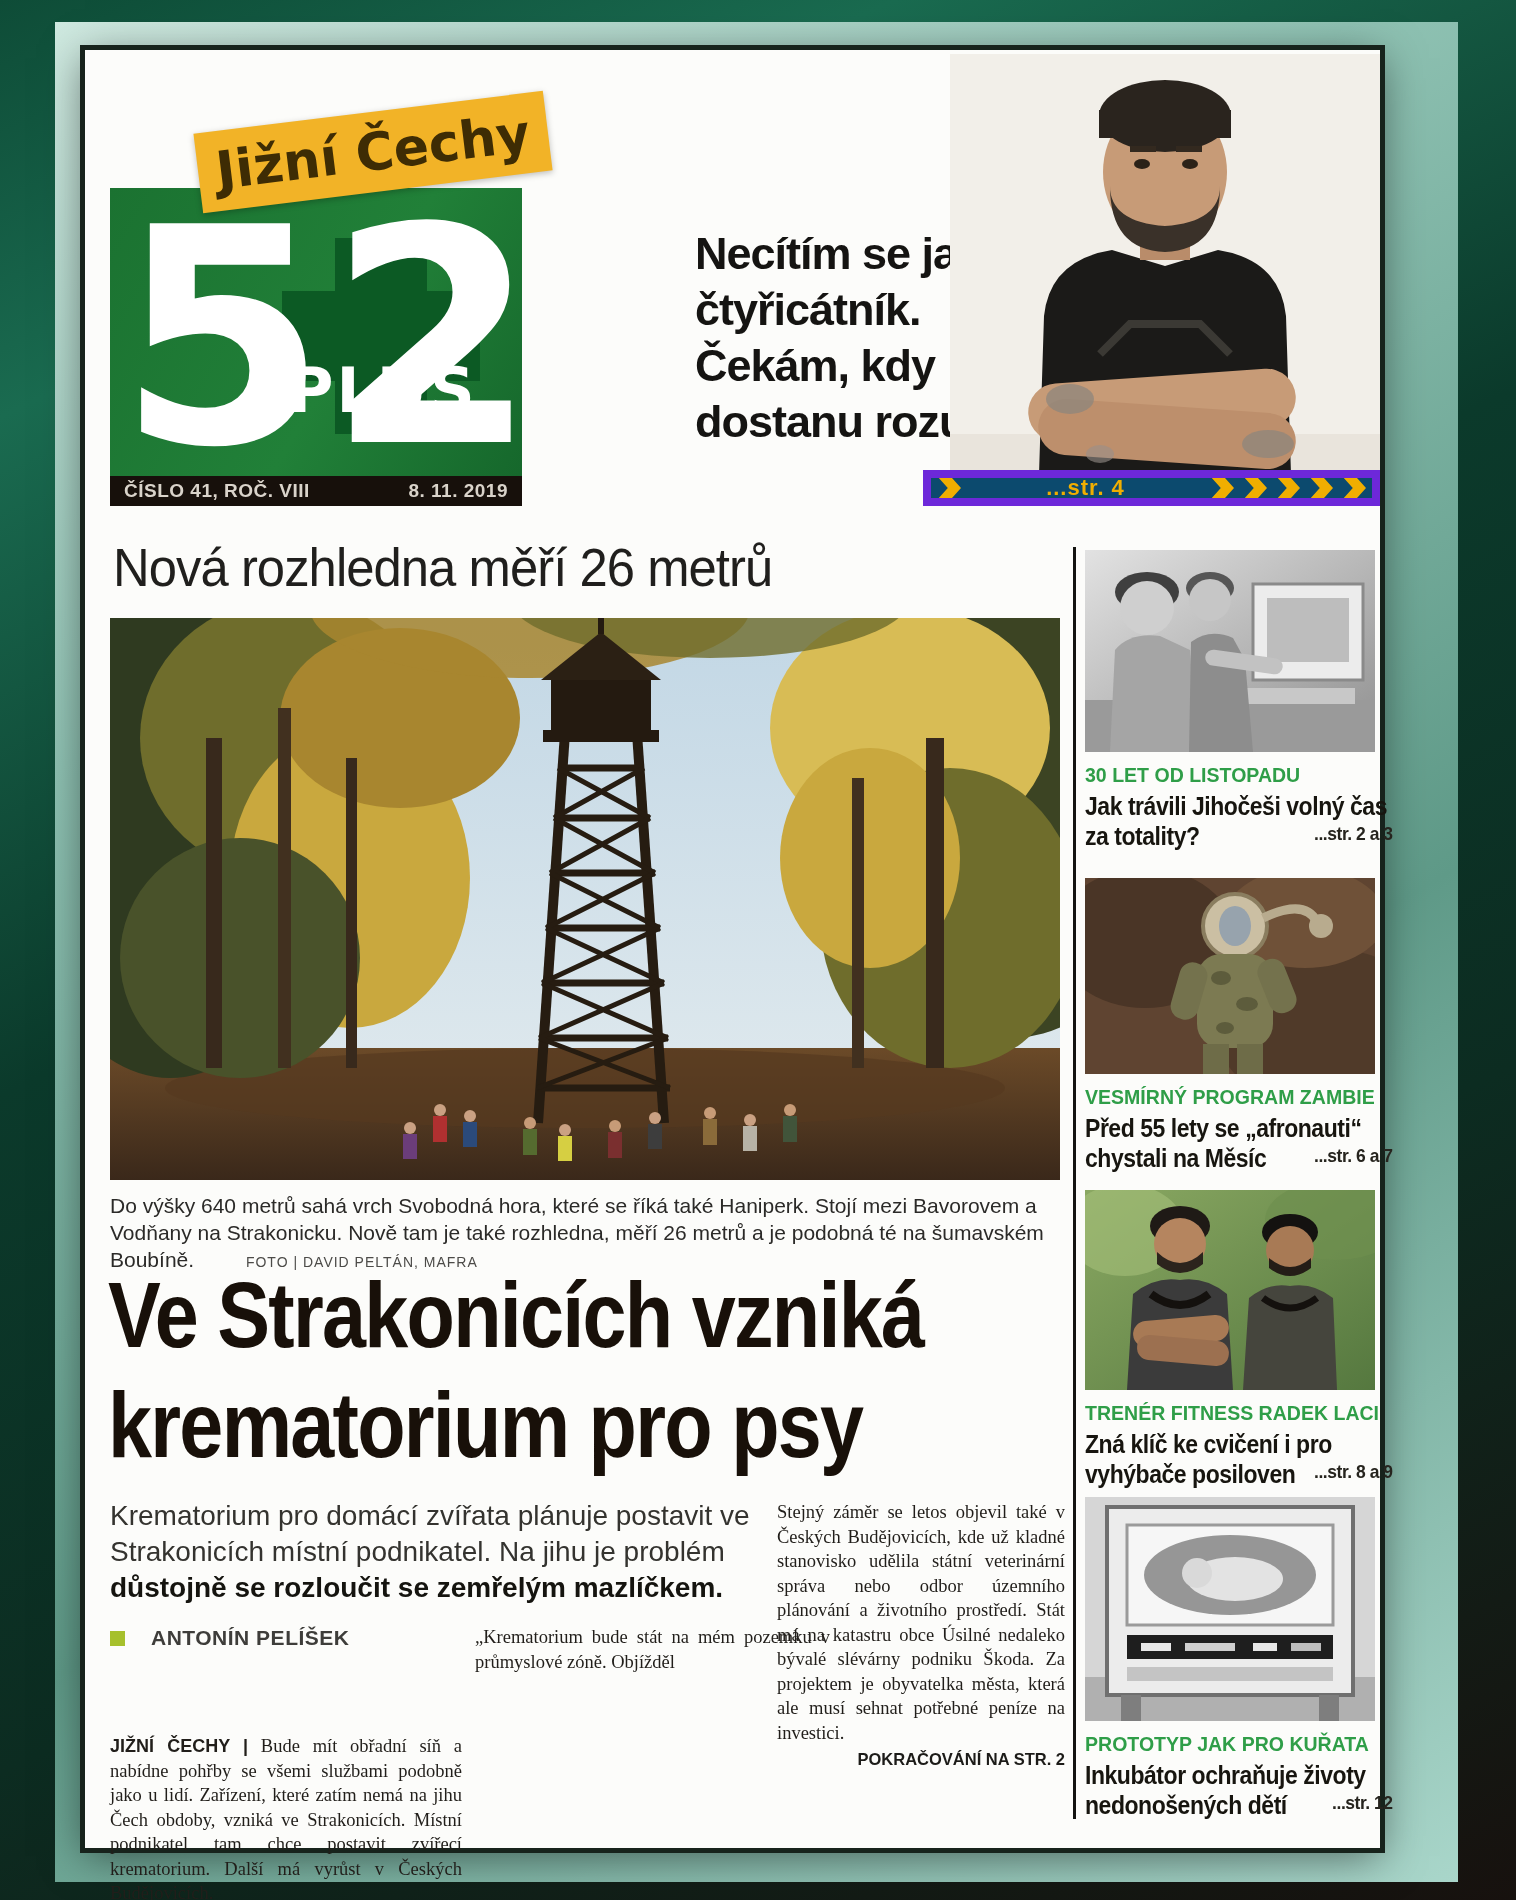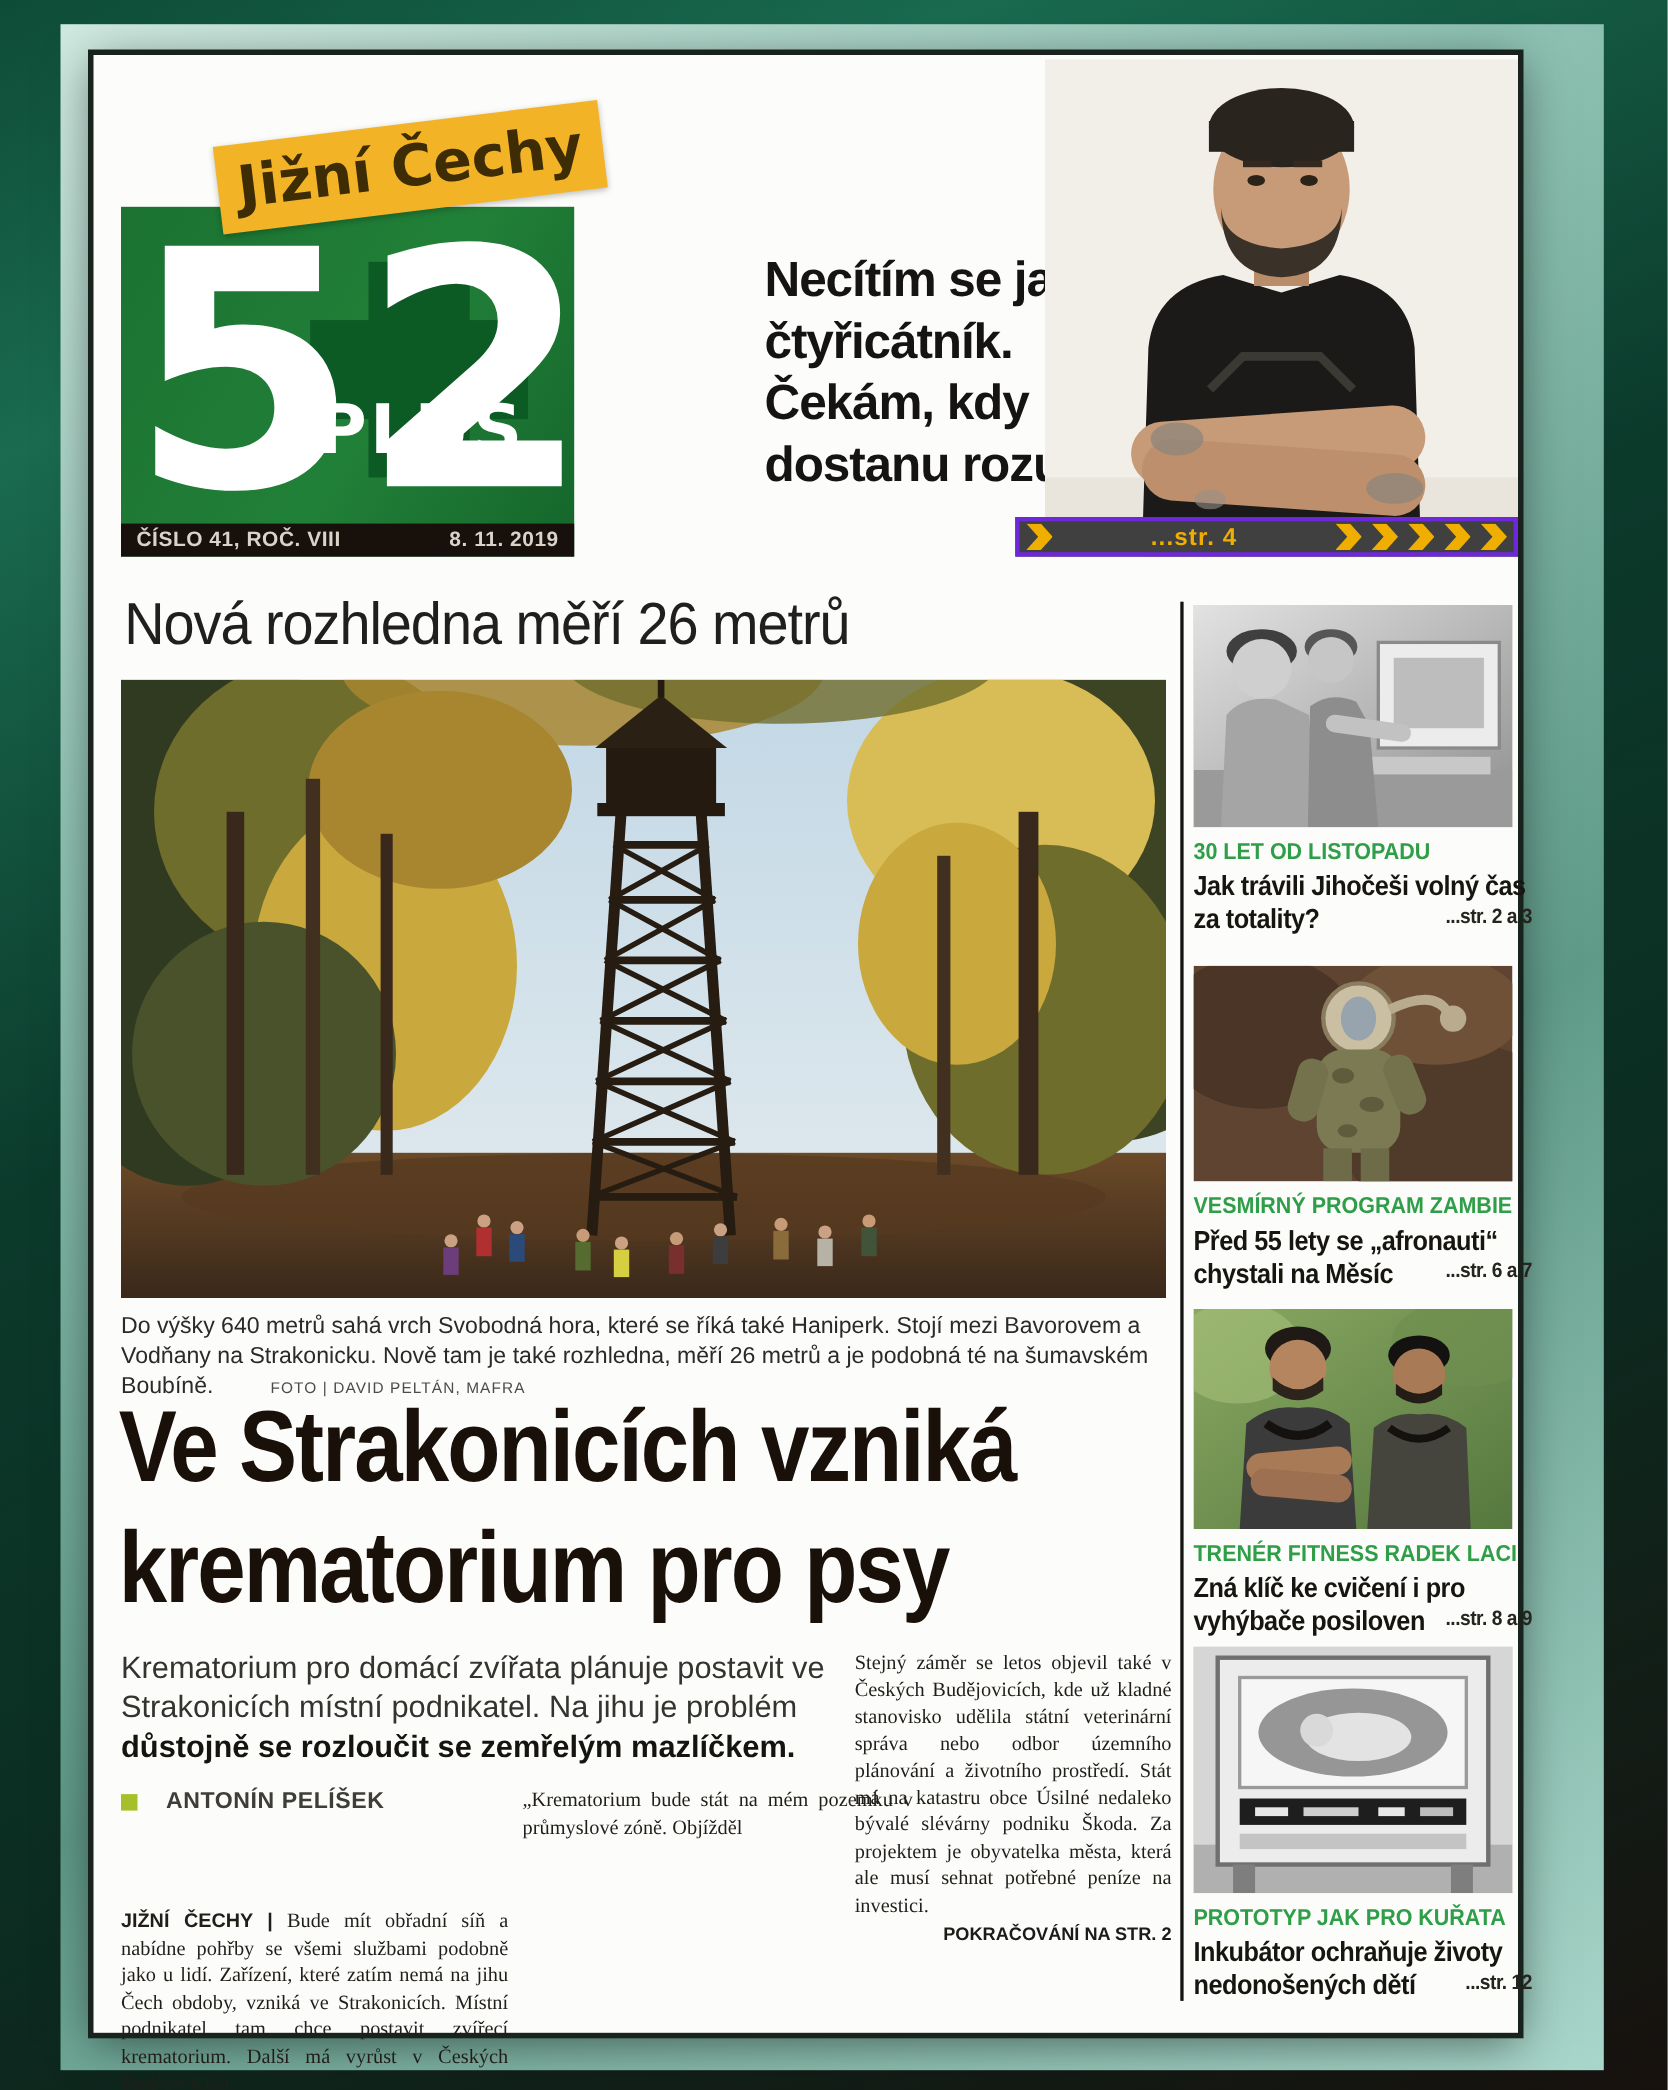--- a/index.html
+++ b/index.html
@@ -30,22 +30,22 @@
     box-shadow:0 2px 6px rgba(0,0,0,.25);}
   .banner span{font-family:"DejaVu Sans",sans-serif;font-weight:700;font-size:52px;color:#3e2c04;}
 
   
   .promo-name{position:absolute;left:610px;top:96px;font-size:56px;font-weight:800;color:#2f9e48;
     letter-spacing:-1px;}
   .promo-quote{position:absolute;left:610px;top:176px;font-size:45px;font-weight:700;color:#151412;
     line-height:56px;letter-spacing:-1px;}
   .promo-photo{position:absolute;left:865px;top:4px;width:430px;height:452px;overflow:hidden;
     background:#f2efe9;}
-  .strip{position:absolute;left:838px;top:420px;width:457px;height:36px;background:#404040;
-    border:4px solid #6d28d9;box-sizing:border-box;display:flex;align-items:center;gap:9px;
+  .strip{position:absolute;left:838px;top:420px;width:457px;height:36px;background:#0c4a6e;
+    border:8px solid #6d28d9;box-sizing:border-box;display:flex;align-items:center;gap:9px;
     padding:0 6px;overflow:hidden;z-index:5;}
   .chev{flex:0 0 auto;width:24px;height:24px;background:#f0ae00;
     clip-path:polygon(0 0,55% 0,100% 50%,55% 100%,0 100%,45% 50%);}
   .strip-text{flex:1;text-align:center;color:#f0ae00;font-weight:700;font-size:22px;letter-spacing:1px;}
 
   
   .headline1{position:absolute;left:28px;top:486px;font-size:54px;font-weight:400;color:#201f1d;
     letter-spacing:-1px;transform:scaleX(.94);transform-origin:left;}
   .main-photo{position:absolute;left:25px;top:568px;width:950px;height:562px;overflow:hidden;background:#9fb4a6;}
   .caption{position:absolute;left:25px;top:1142px;width:952px;font-size:21px;line-height:27px;color:#2b2a28;}

